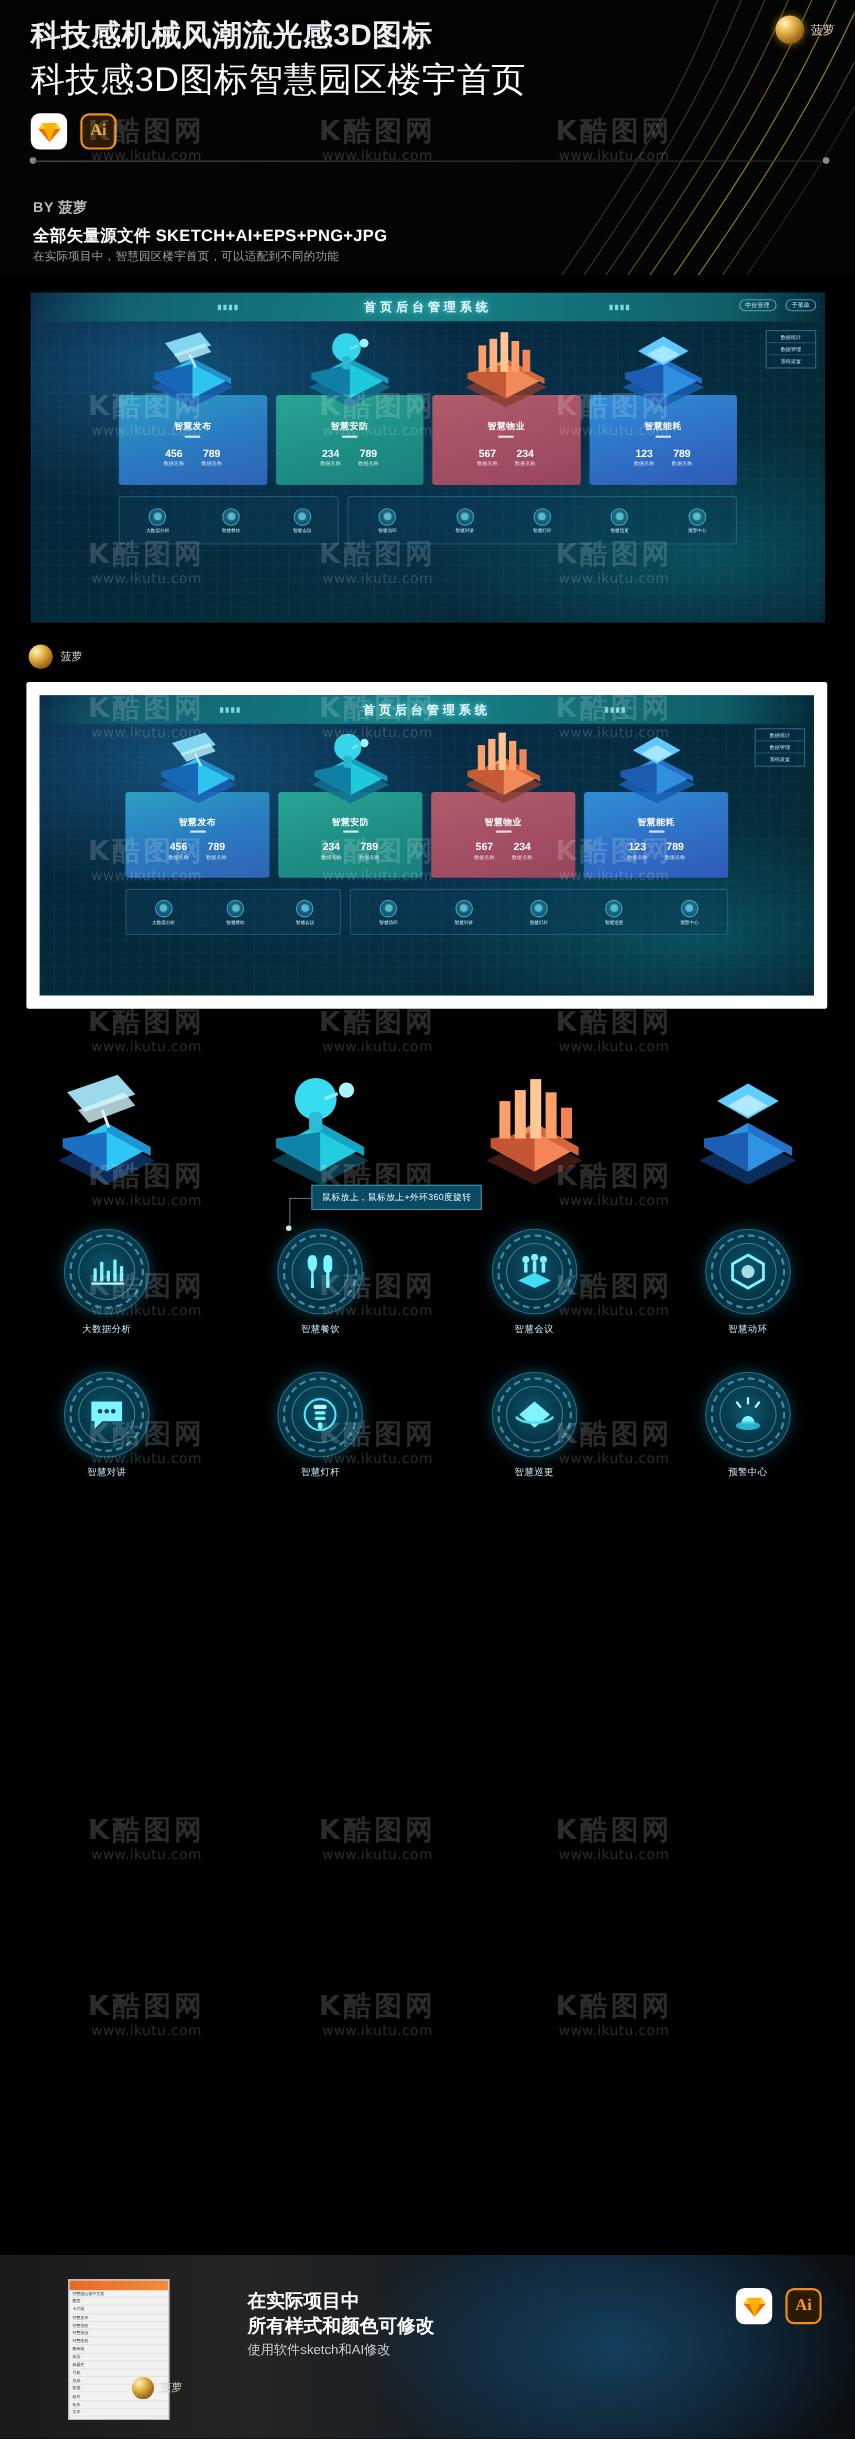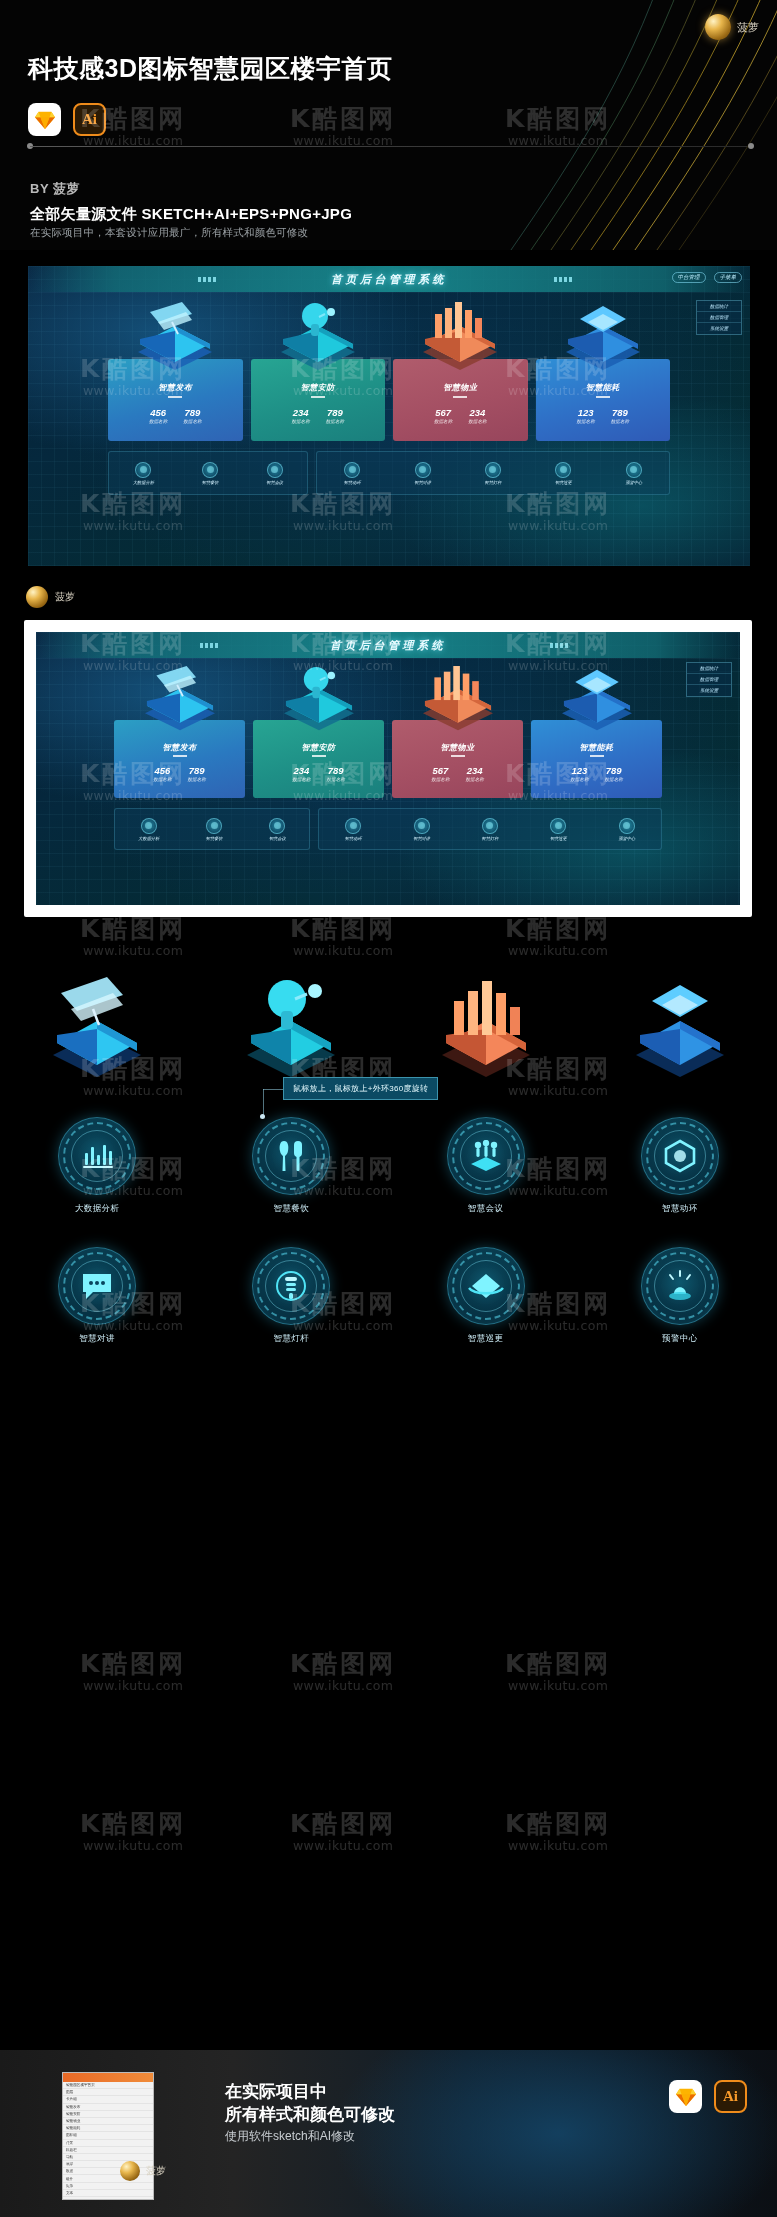--- a/index.html
+++ b/index.html
@@ -23,21 +23,21 @@
   .wm .u { font-size: 12.5px; letter-spacing: .4px; }
 
   
   .hero { position: absolute; left:0; top:0; width:777px; height:250px; background:#040404; overflow:hidden; }
   .hero-lines { position:absolute; right:-60px; top:-30px; width:420px; height:300px; }
   .hero-title1 {
     position:absolute; left:28px; top:14px; font-size:27px; font-weight:700;
     color:#eceff1; letter-spacing:.5px; text-shadow:0 2px 6px rgba(0,0,0,.8);
   }
   .hero-title2 {
-    position:absolute; left:28px; top:52px; font-size:25px; font-weight:700;
+    position:absolute; left:28px; top:52px; font-size:31px; font-weight:400;
     color:#fff; letter-spacing:.5px;
   }
   .badge-author { position:absolute; right:18px; top:14px; display:flex; align-items:center; gap:6px; }
   .badge-author .ball {
     width:26px; height:26px; border-radius:50%;
     background: radial-gradient(circle at 32% 28%, #fff3c4 0%, #e8b64c 32%, #9b6a15 70%, #5c3c08 100%);
     box-shadow:0 0 8px rgba(220,170,70,.6);
   }
   .badge-author .nm { font-size:11px; color:#d9d2c2; }
 
@@ -54,21 +54,20 @@
   .fmt-line { position:absolute; left:30px; top:205px; font-size:15px; font-weight:700; color:#fff; letter-spacing:.3px; }
   .desc-line { position:absolute; left:30px; top:226px; font-size:10.5px; color:#9aa0a4; letter-spacing:.2px; }
 
   
   .dash { position:absolute; overflow:hidden;
     background:
       radial-gradient(ellipse 60% 70% at 18% 22%, rgba(22,86,130,.85) 0%, rgba(0,0,0,0) 60%),
       radial-gradient(ellipse 55% 60% at 85% 80%, rgba(12,96,110,.7) 0%, rgba(0,0,0,0) 62%),
       radial-gradient(ellipse 70% 90% at 55% 55%, rgba(9,52,86,.8) 0%, rgba(0,0,0,0) 70%),
       linear-gradient(160deg,#061c33 0%, #05283d 35%, #042b33 70%, #04182a 100%);
-    font-style: italic;
   }
   .grid-bg { position:absolute; inset:0;
     background-image:
       linear-gradient(rgba(90,180,210,.06) 1px, transparent 1px),
       linear-gradient(90deg, rgba(90,180,210,.06) 1px, transparent 1px);
     background-size: 13px 13px;
   }
   .dash-header { position:absolute; left:0; right:0; top:0; height:26px;
     background:linear-gradient(90deg, rgba(13,80,92,.0) 0%, rgba(19,112,120,.75) 12%, rgba(25,140,144,.9) 50%, rgba(19,112,120,.75) 88%, rgba(13,80,92,0) 100%);
     display:flex; align-items:center; justify-content:center;
@@ -162,20 +161,21 @@
         <path d="M120 300 C 190 200, 250 110, 294 -10" stroke="#6d6a2e" opacity=".6"></path>
         <path d="M140 300 C 210 200, 270 110, 316 -10" stroke="#8c7a22" opacity=".7"></path>
         <path d="M160 300 C 230 200, 290 110, 338 -10" stroke="#a98c20" opacity=".75"></path>
         <path d="M182 300 C 252 200, 312 110, 360 -10" stroke="#c2a02a" opacity=".8"></path>
         <path d="M204 300 C 274 200, 334 110, 382 -10" stroke="#d8b63a" opacity=".7"></path>
         <path d="M226 300 C 296 200, 356 110, 404 -10" stroke="#9c8430" opacity=".5"></path>
         <path d="M248 300 C 318 200, 378 110, 426 -10" stroke="#6e5e22" opacity=".4"></path>
       </g>
     </svg>
 
+    <div class="hero-title1">科技感机械风潮流光感3D图标</div>
     <div class="hero-title2">科技感3D图标智慧园区楼宇首页</div>
 
     <div class="badge-author">
       <div class="ball"></div>
       <div class="nm">菠萝</div>
     </div>
 
     <div class="applogos">
       <div class="applogo sketch">
         <svg width="22" height="20" viewBox="0 0 24 22">
@@ -189,21 +189,21 @@
       </div>
       <div class="applogo ai">Ai</div>
     </div>
 
     <div class="hr-dot"></div>
     <div class="hr-dot r"></div>
     <div class="hr-line"></div>
 
     <div class="by-line">BY 菠萝</div>
     <div class="fmt-line">全部矢量源文件  SKETCH+AI+EPS+PNG+JPG</div>
-    <div class="desc-line">在实际项目中，本套设计应用最广，所有样式和颜色可修改</div>
+    <div class="desc-line">在实际项目中，智慧园区楼宇首页，可以适配到不同的功能</div>
   </div>
 
   <div class="wm" style="left:80px; top:105px;">
     <div class="k">K酷图网</div>
     <div class="u">www.ikutu.com</div>
   </div>
   <div class="wm" style="left:290px; top:105px;">
     <div class="k">K酷图网</div>
     <div class="u">www.ikutu.com</div>
   </div>

